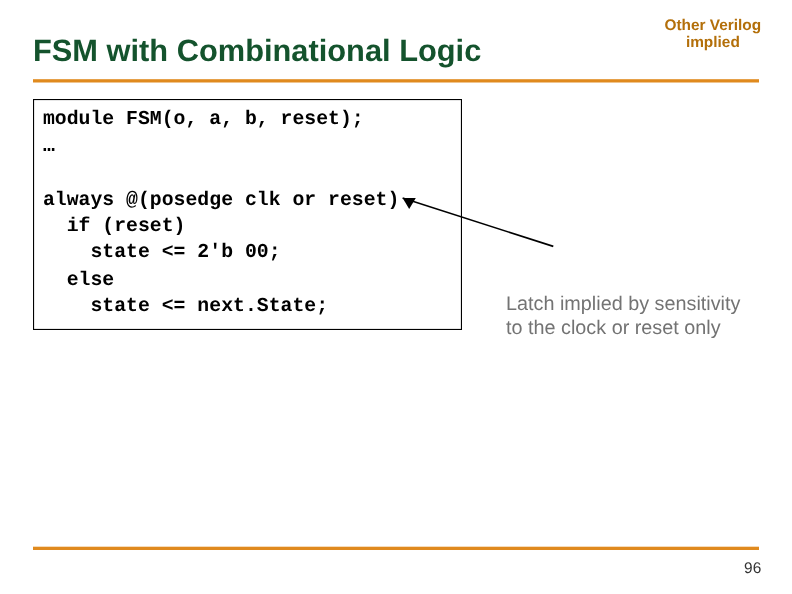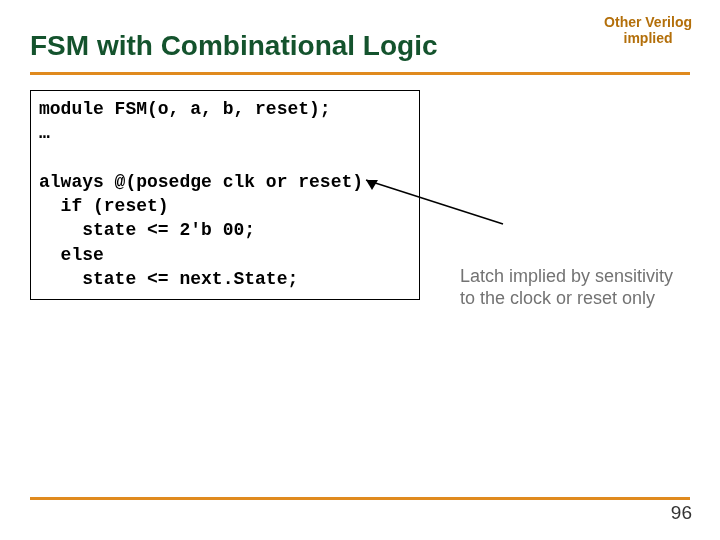--- a/index.html
+++ b/index.html
@@ -74,21 +74,21 @@
     left: 30px;
     right: 30px;
     bottom: 40px;
     height: 3px;
     background: #e08a1e;
   }
   .page-num {
     position: absolute;
     right: 28px;
     bottom: 16px;
-    font-size: 19px;
+    font-size: 14px;
     color: #333;
   }
 </style>
 </head>
 <body>
 
 <div class="title">FSM with Combinational Logic</div>
 
 <div class="corner-label">
   <div>Other Verilog</div>

